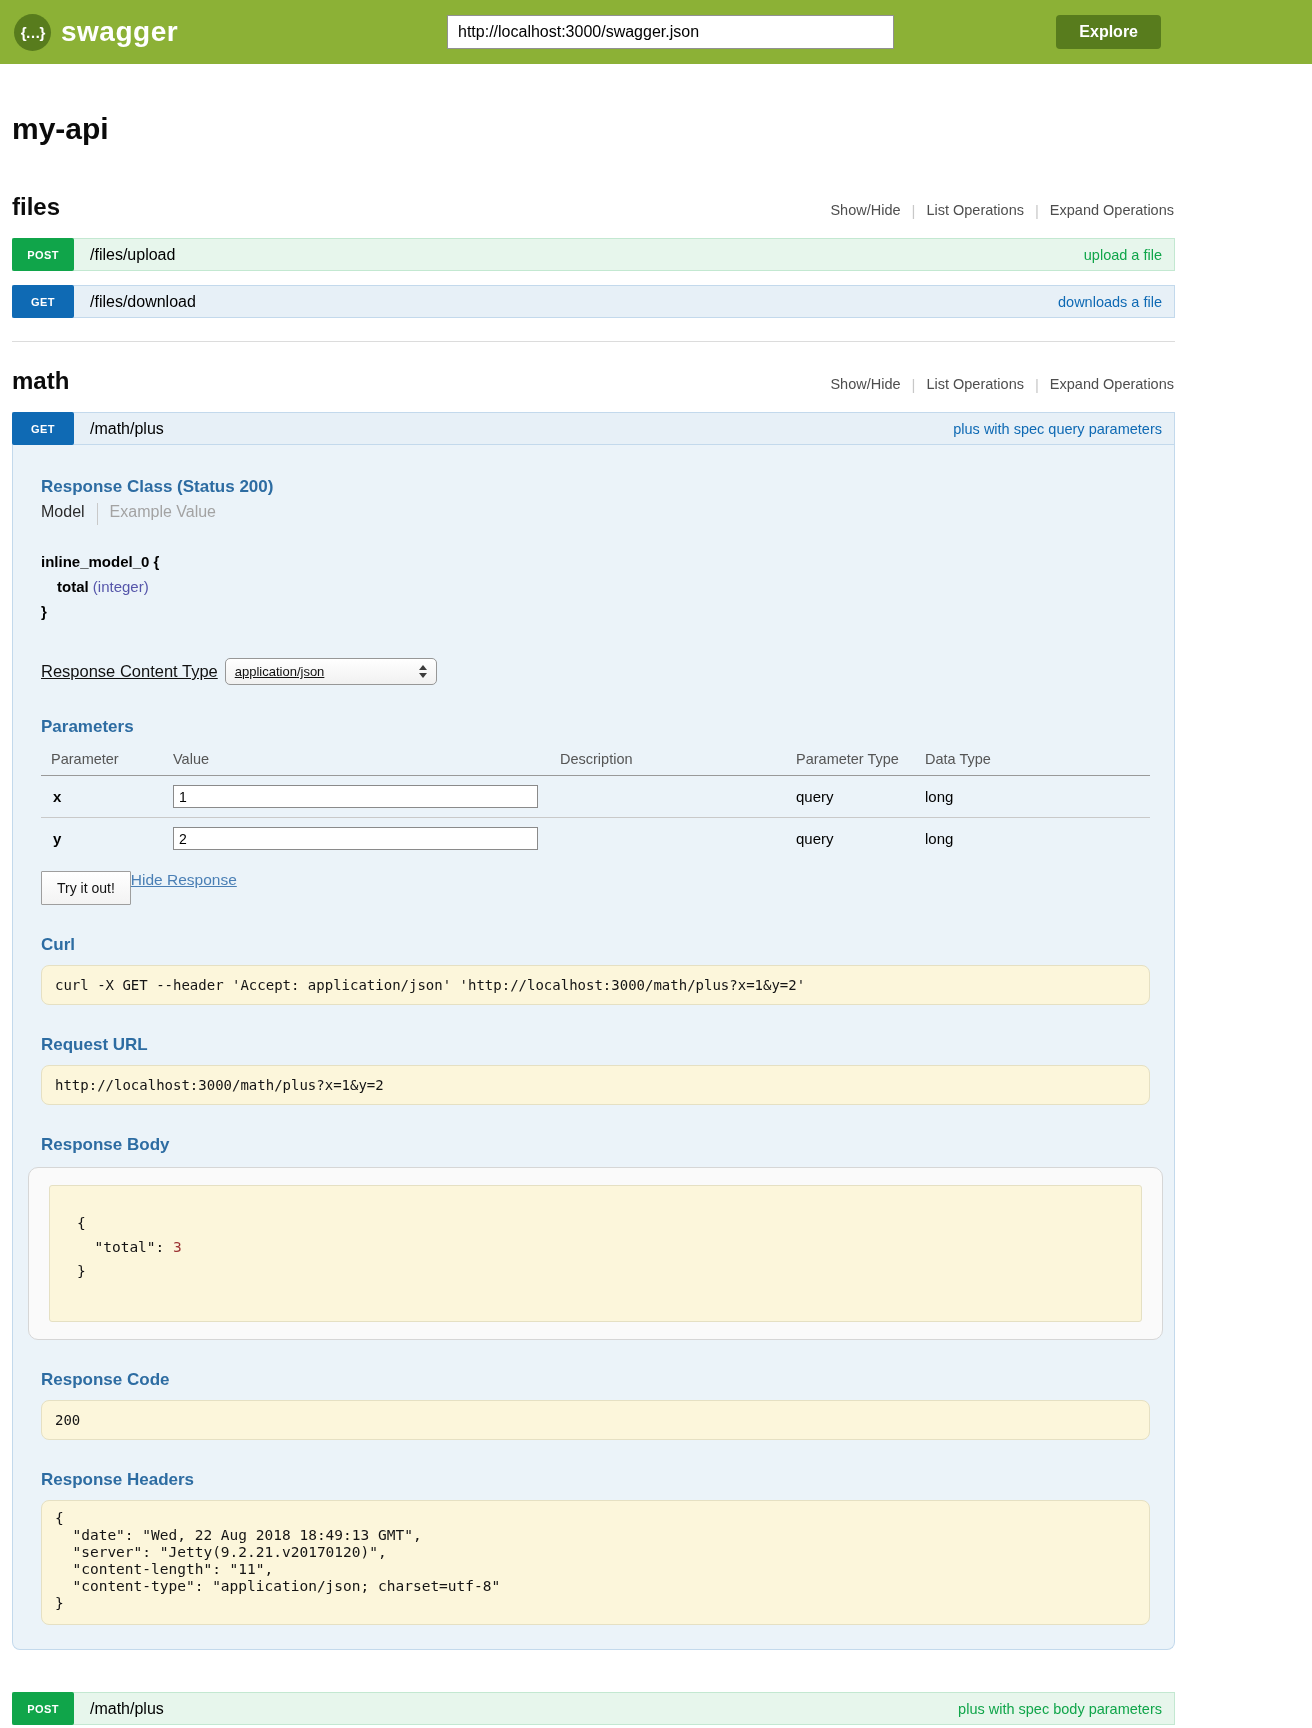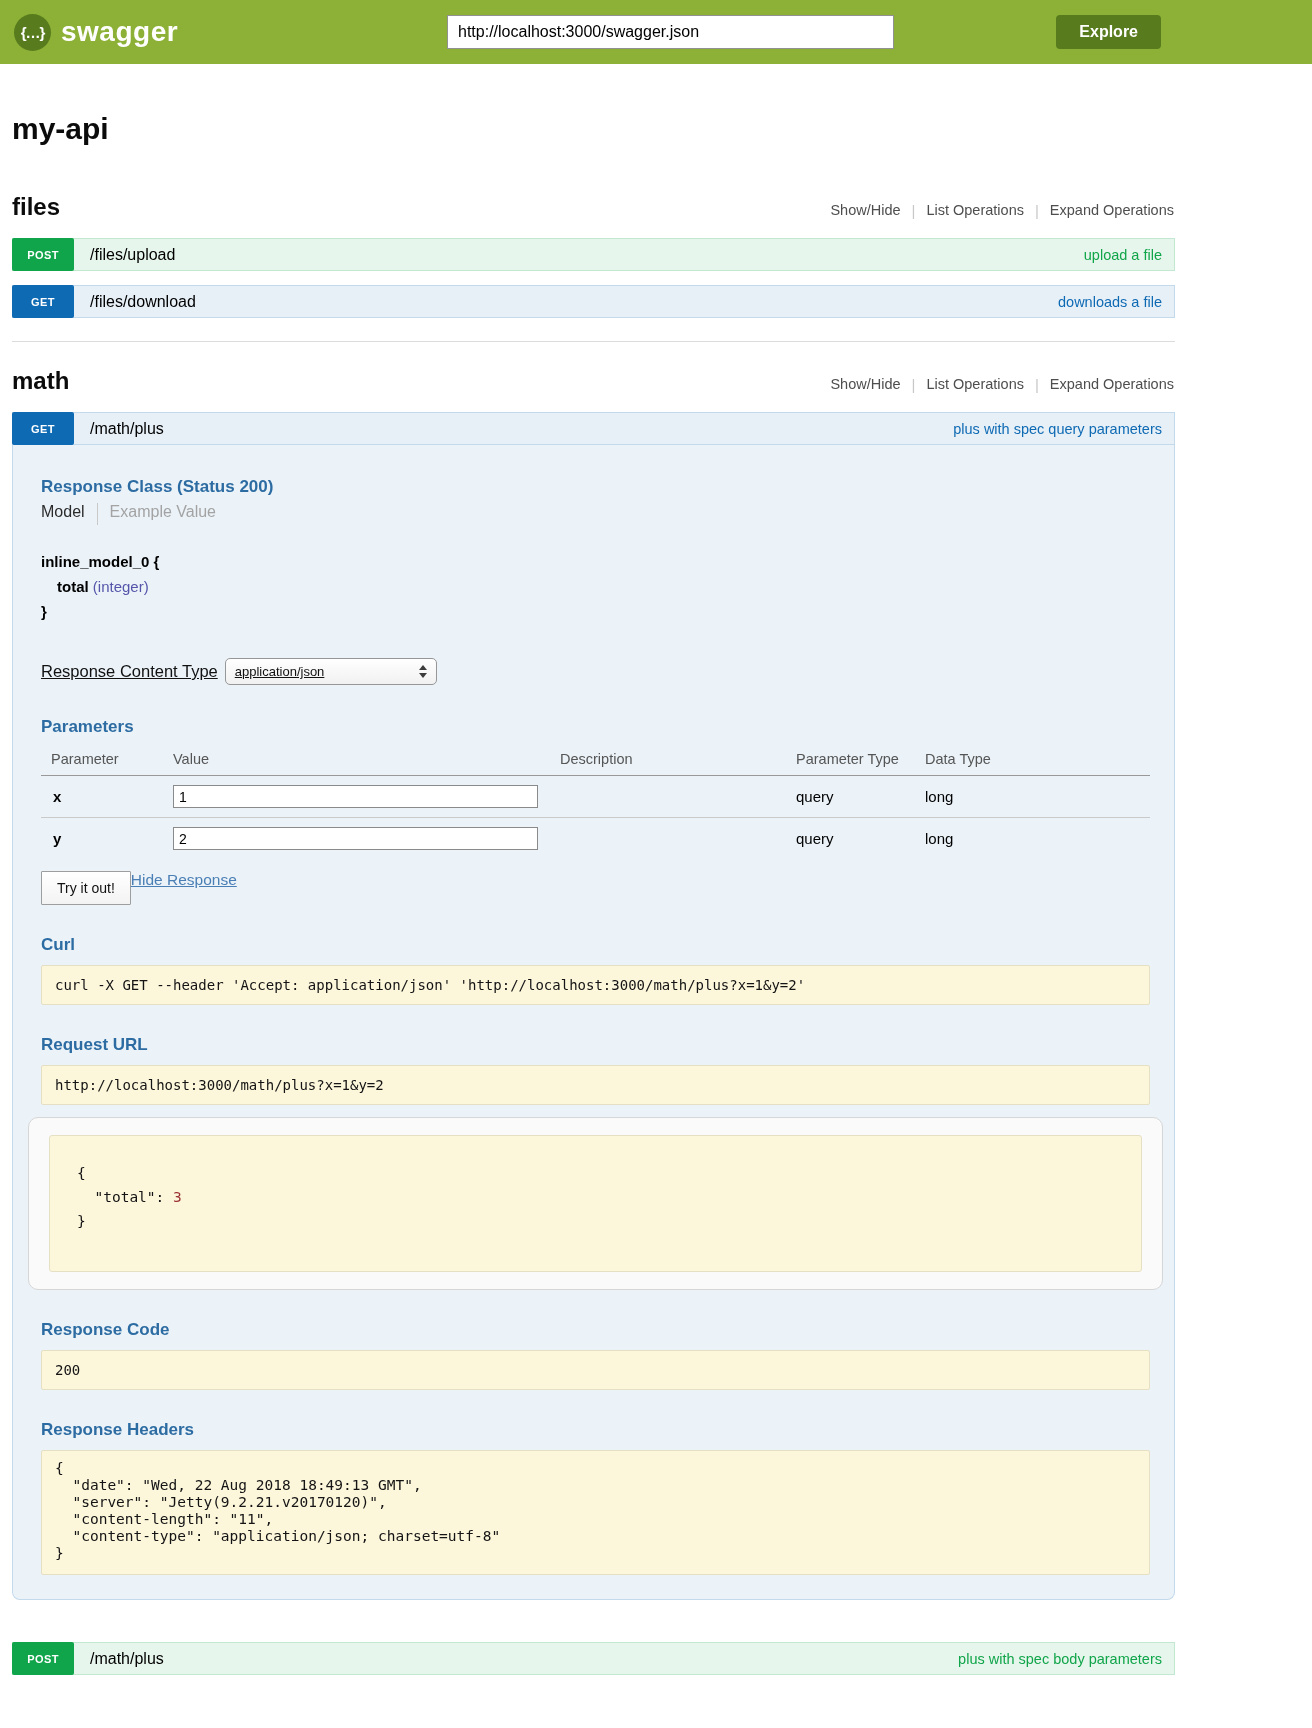--- a/index.html
+++ b/index.html
@@ -107,21 +107,21 @@
   .try-row { display: flex; align-items: flex-start; margin-top: 12px; }
   .try-btn {
     padding: 8px 15px; font-size: 14px; color: #111; background: linear-gradient(#ffffff, #f3f3f3);
     border: 1px solid #9e9e9e; border-radius: 1px; cursor: pointer;
     font-family: "Liberation Sans", sans-serif;
   }
   .hide-link { color: #4a7fb5; font-size: 15.5px; text-decoration: underline; cursor: pointer; }
 
   .blk-heading { margin-top: 30px; }
   .codeblock {
-    margin-top: 10px; background: #fcf6db; border: 1px solid #e5e0c3; border-radius: 2px;
+    margin-top: 10px; background: #fcf6db; border: 1px solid #e5e0c3; border-radius: 8px;
     padding: 11px 13px; font-family: "DejaVu Sans Mono", monospace; font-size: 14px;
     color: #141414; white-space: pre; overflow: hidden;
   }
 
   .rb-outer {
     margin: 12px -13px 0 -13px; background: #fafafa; border: 1px solid #d6d6d6;
     border-radius: 10px; padding: 17px 20px;
   }
   .rb-code {
     background: #fcf6db; border: 1px solid #e5e0c3; border-radius: 3px;
@@ -267,20 +267,21 @@
             <button class="try-btn">Try it out!</button>
             <a class="hide-link">Hide Response</a>
           </div>
 
           <h3 class="blk-heading">Curl</h3>
           <pre class="codeblock">curl -X GET --header 'Accept: application/json' 'http://localhost:3000/math/plus?x=1&amp;y=2'</pre>
 
           <h3 class="blk-heading">Request URL</h3>
           <pre class="codeblock">http://localhost:3000/math/plus?x=1&amp;y=2</pre>
 
+          <h3 class="blk-heading">Response Body</h3>
           <div class="rb-outer">
             <pre class="rb-code"><span>{
   "total": </span><span class="rb-num">3</span><span>
 }</span></pre>
           </div>
 
           <h3 class="blk-heading">Response Code</h3>
           <pre class="codeblock">200</pre>
 
           <h3 class="blk-heading">Response Headers</h3>

